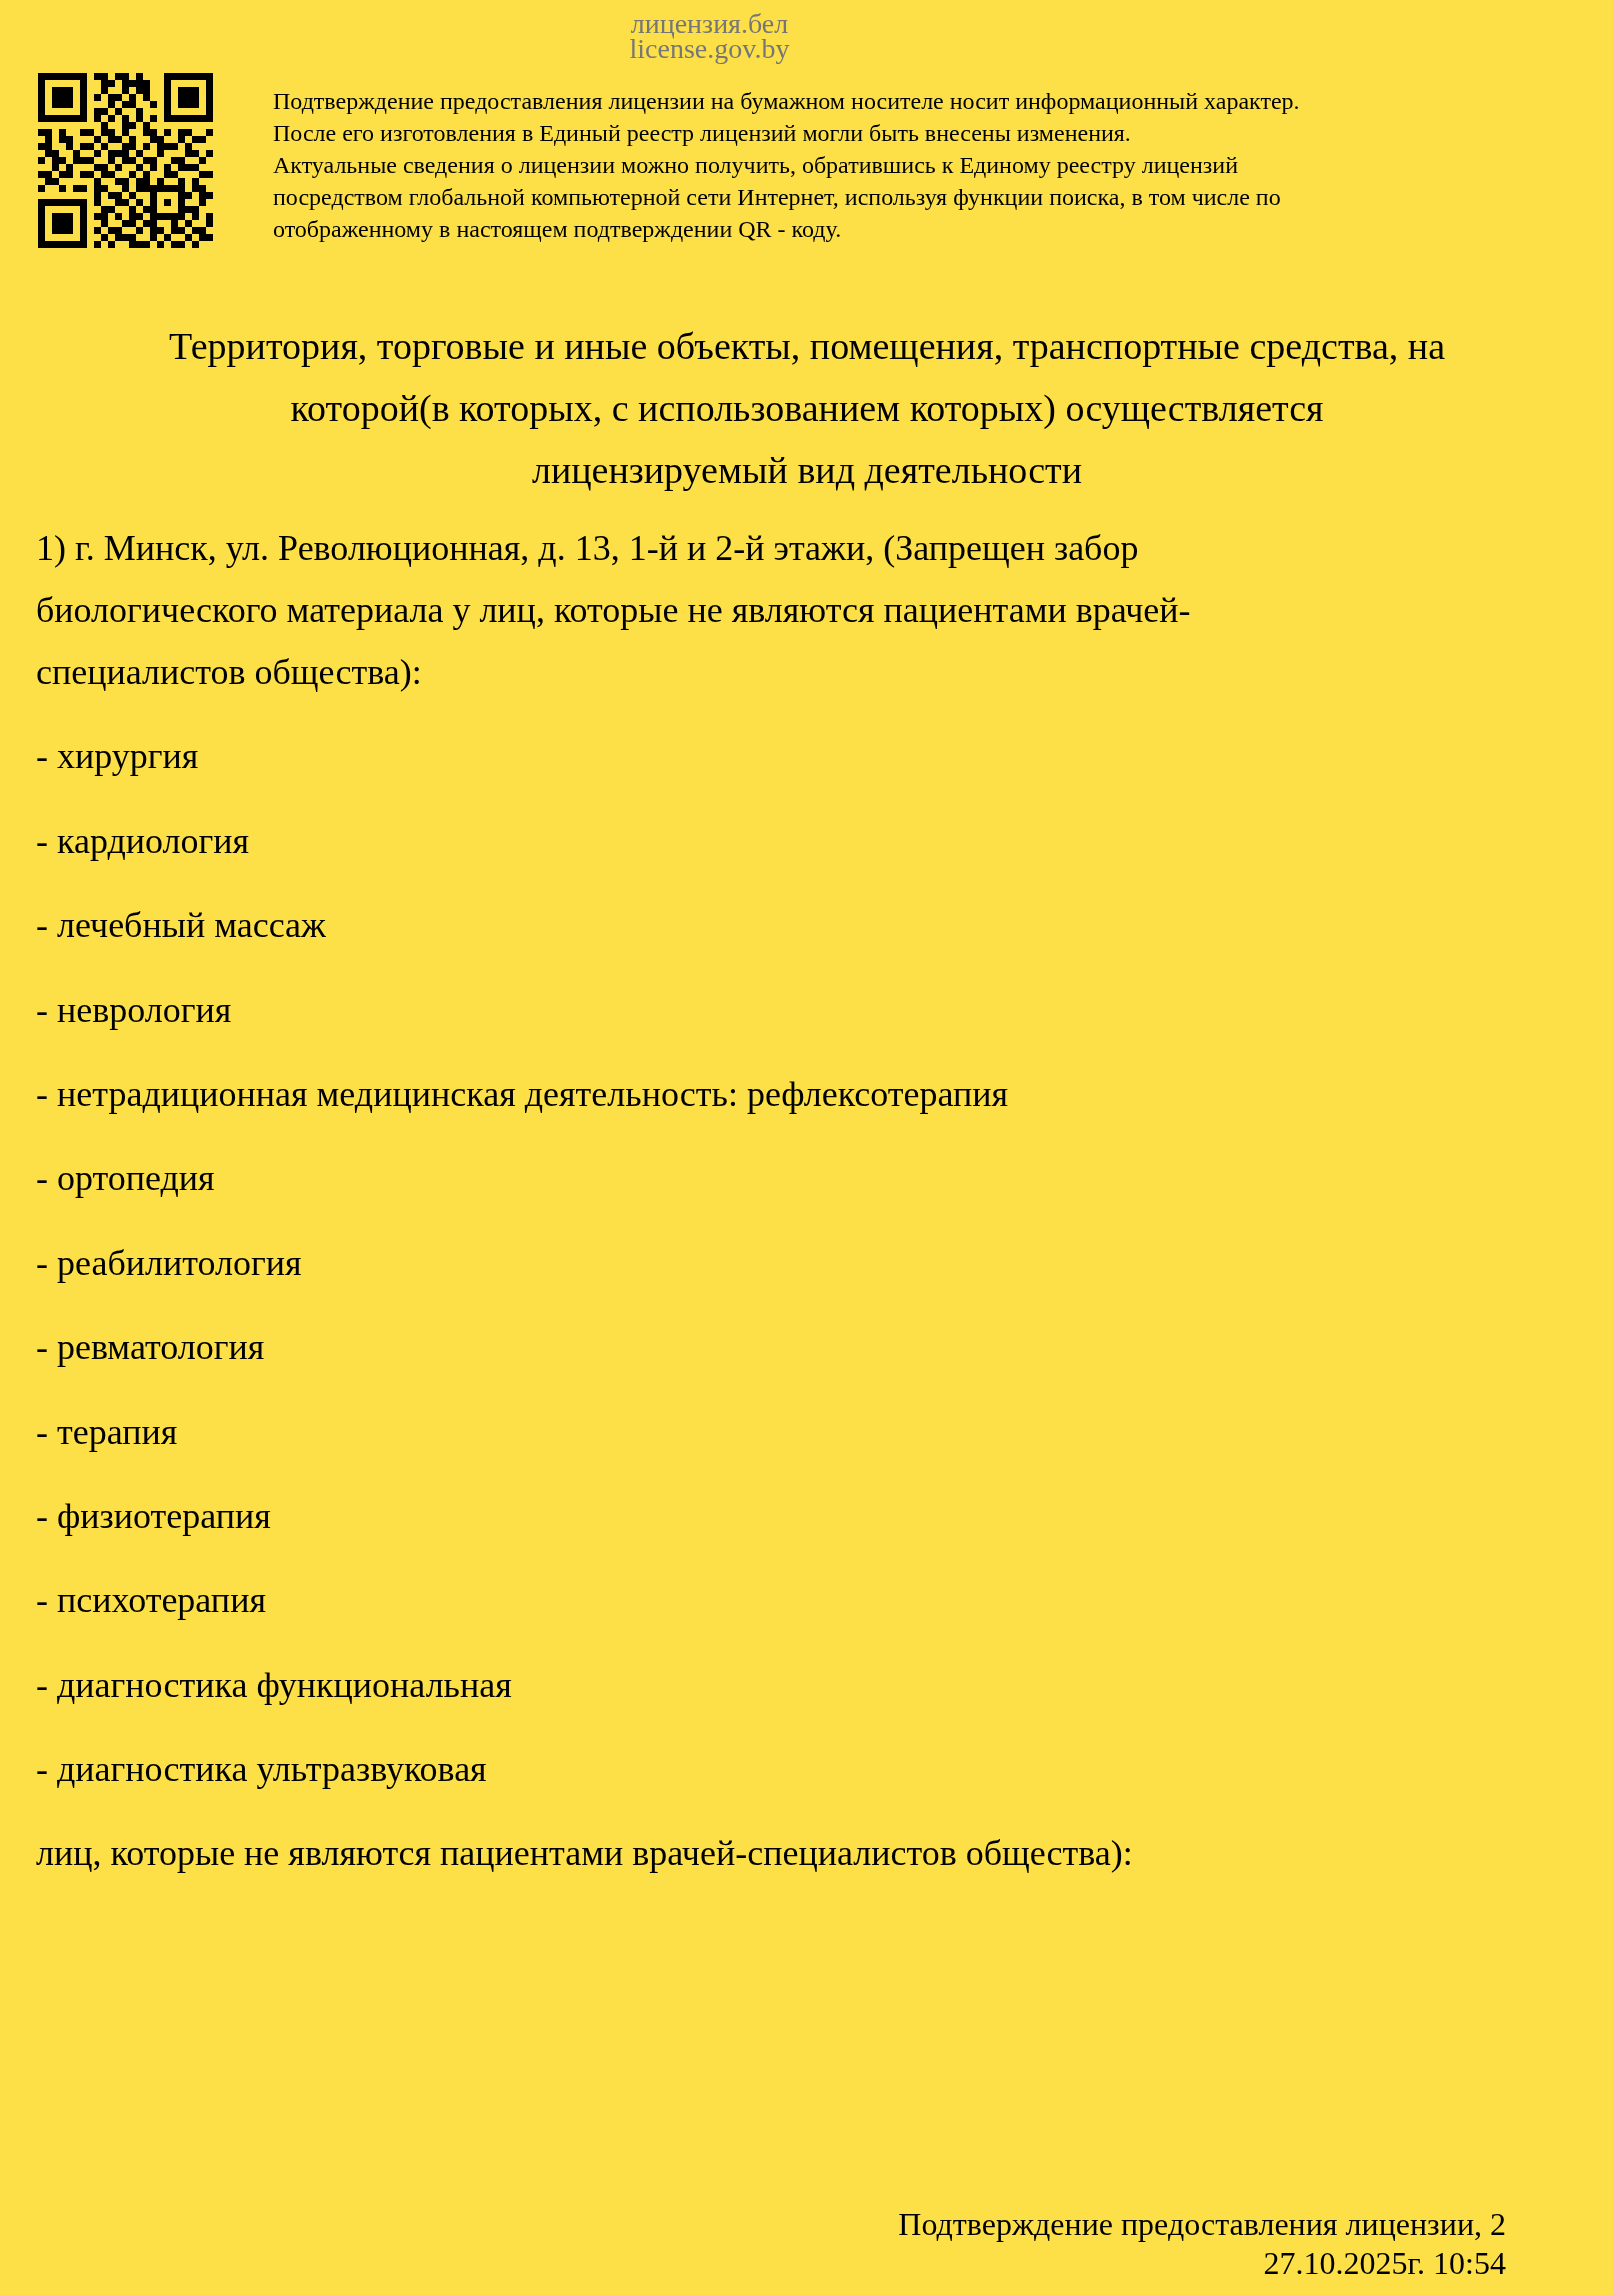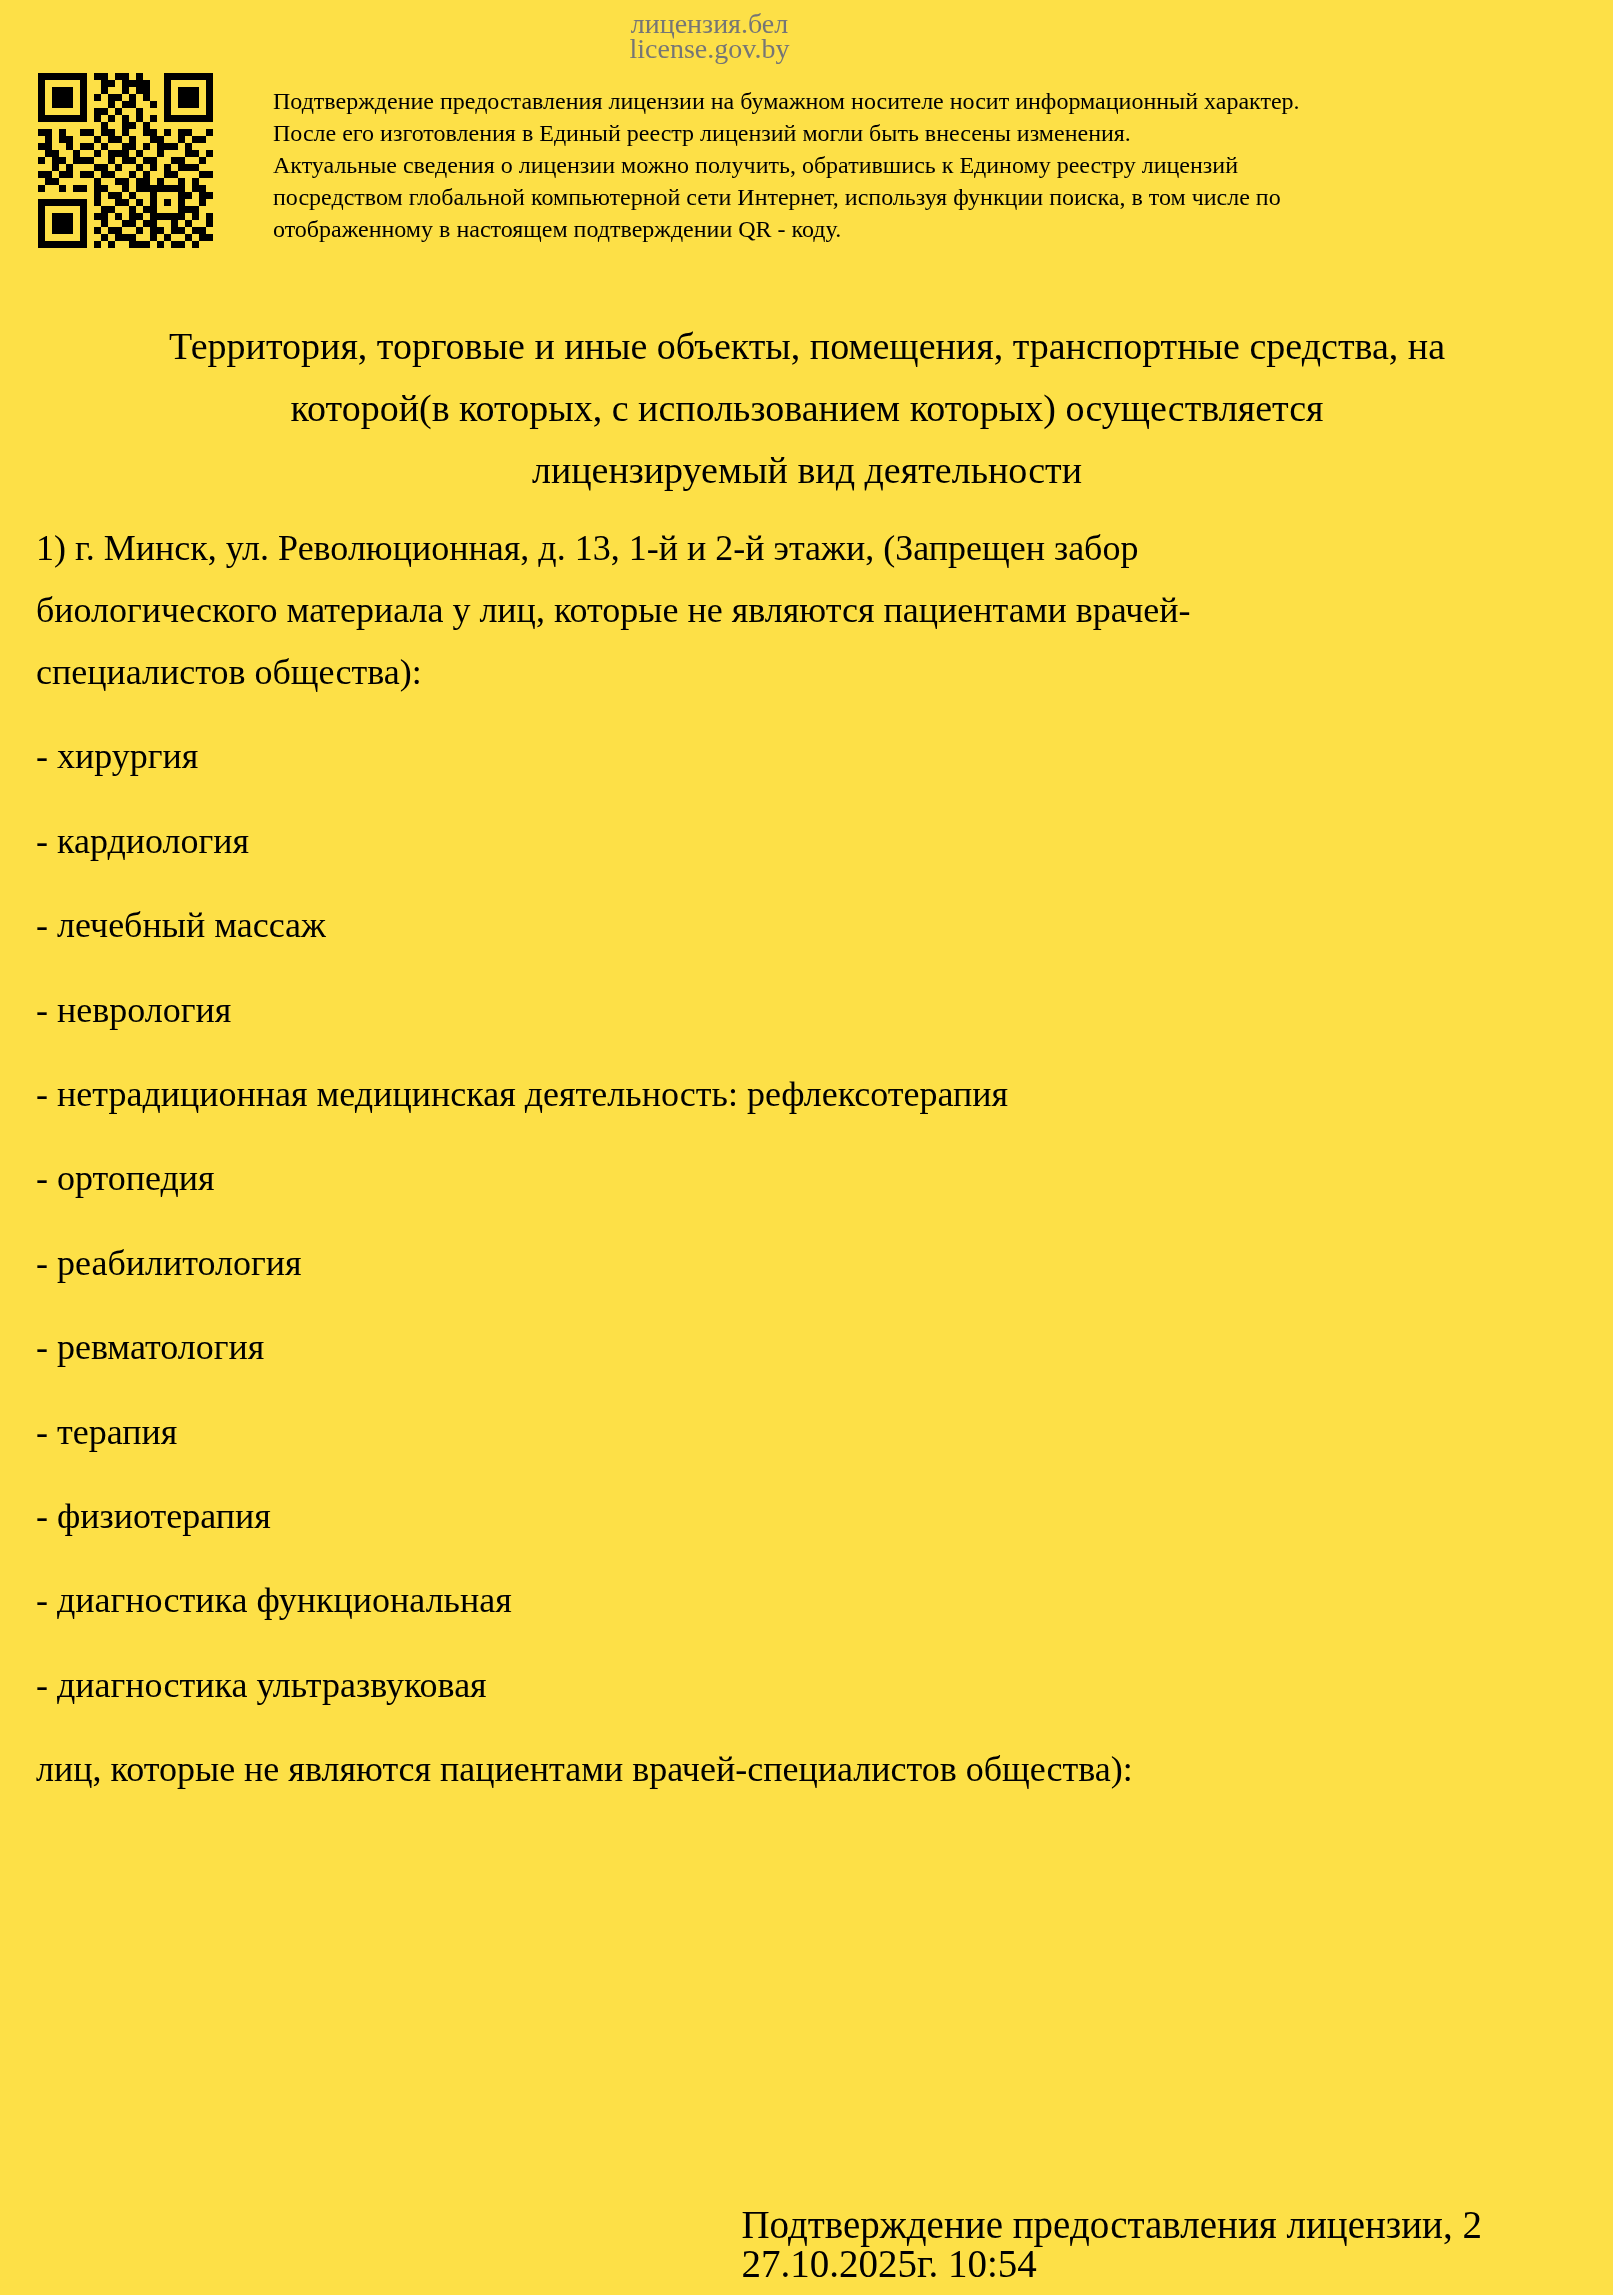--- a/index.html
+++ b/index.html
@@ -62,22 +62,23 @@
     font-size: 36px;
     line-height: 62px;
   }
   .services-list { margin-top: 22.4px; }
   .list-item { margin-bottom: 22.4px; }
   .para2 { margin-top: 0; }
   
   .footer {
     position: absolute;
     top: 2205px;
-    right: 132px;
-    font-size: 39px;
+    right: 108px;
+    text-align: right;
+    font-size: 32px;
     line-height: 39px;
   }
 </style>
 </head>
 <body>
 
 <div class="page">
 
   <div class="logo">
     <div>лицензия.бел</div>
@@ -787,20 +788,21 @@
         <div class="list-item">- хирургия</div>
         <div class="list-item">- кардиология</div>
         <div class="list-item">- лечебный массаж</div>
         <div class="list-item">- неврология</div>
         <div class="list-item">- нетрадиционная медицинская деятельность: рефлексотерапия</div>
         <div class="list-item">- ортопедия</div>
         <div class="list-item">- реабилитология</div>
         <div class="list-item">- ревматология</div>
         <div class="list-item">- терапия</div>
         <div class="list-item">- физиотерапия</div>
+        <div class="list-item">- психотерапия</div>
         <div class="list-item">- диагностика функциональная</div>
         <div class="list-item">- диагностика ультразвуковая</div>
       </div>
 
     <div class="para2">
         <div class="para-line">лиц, которые не являются пациентами врачей-специалистов общества):</div>
       </div>
   </div>
 
   <div class="footer">

